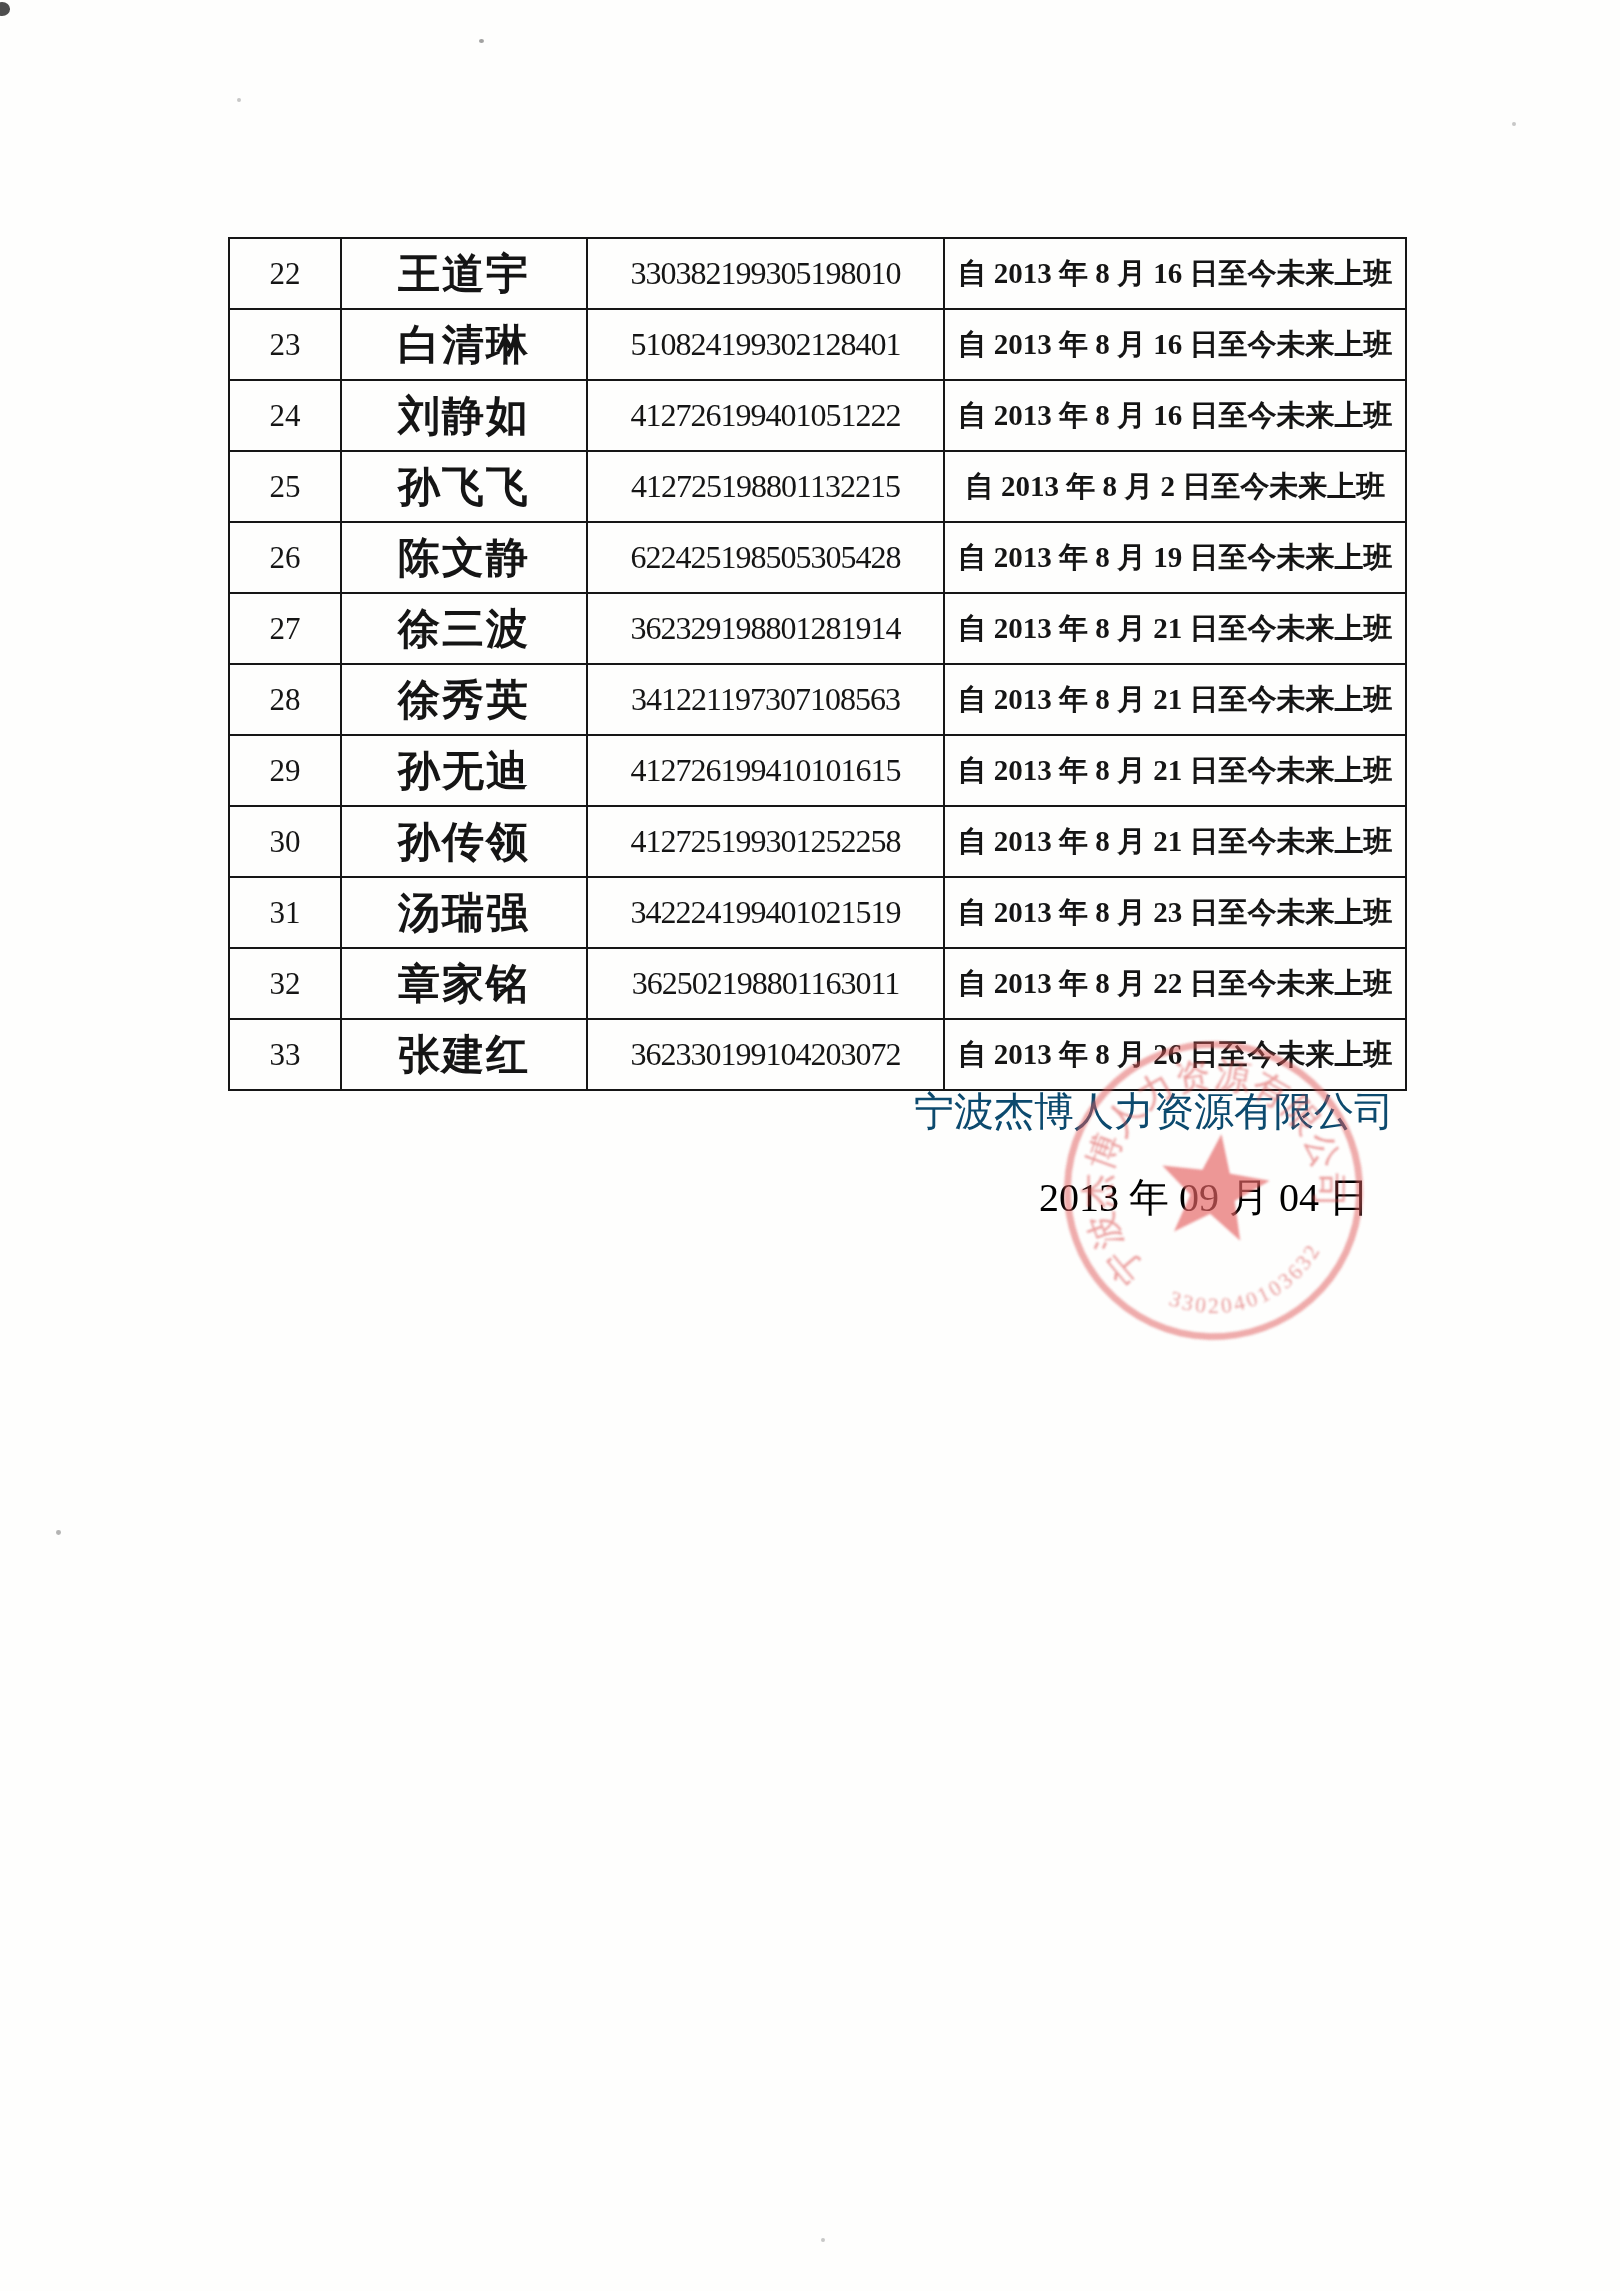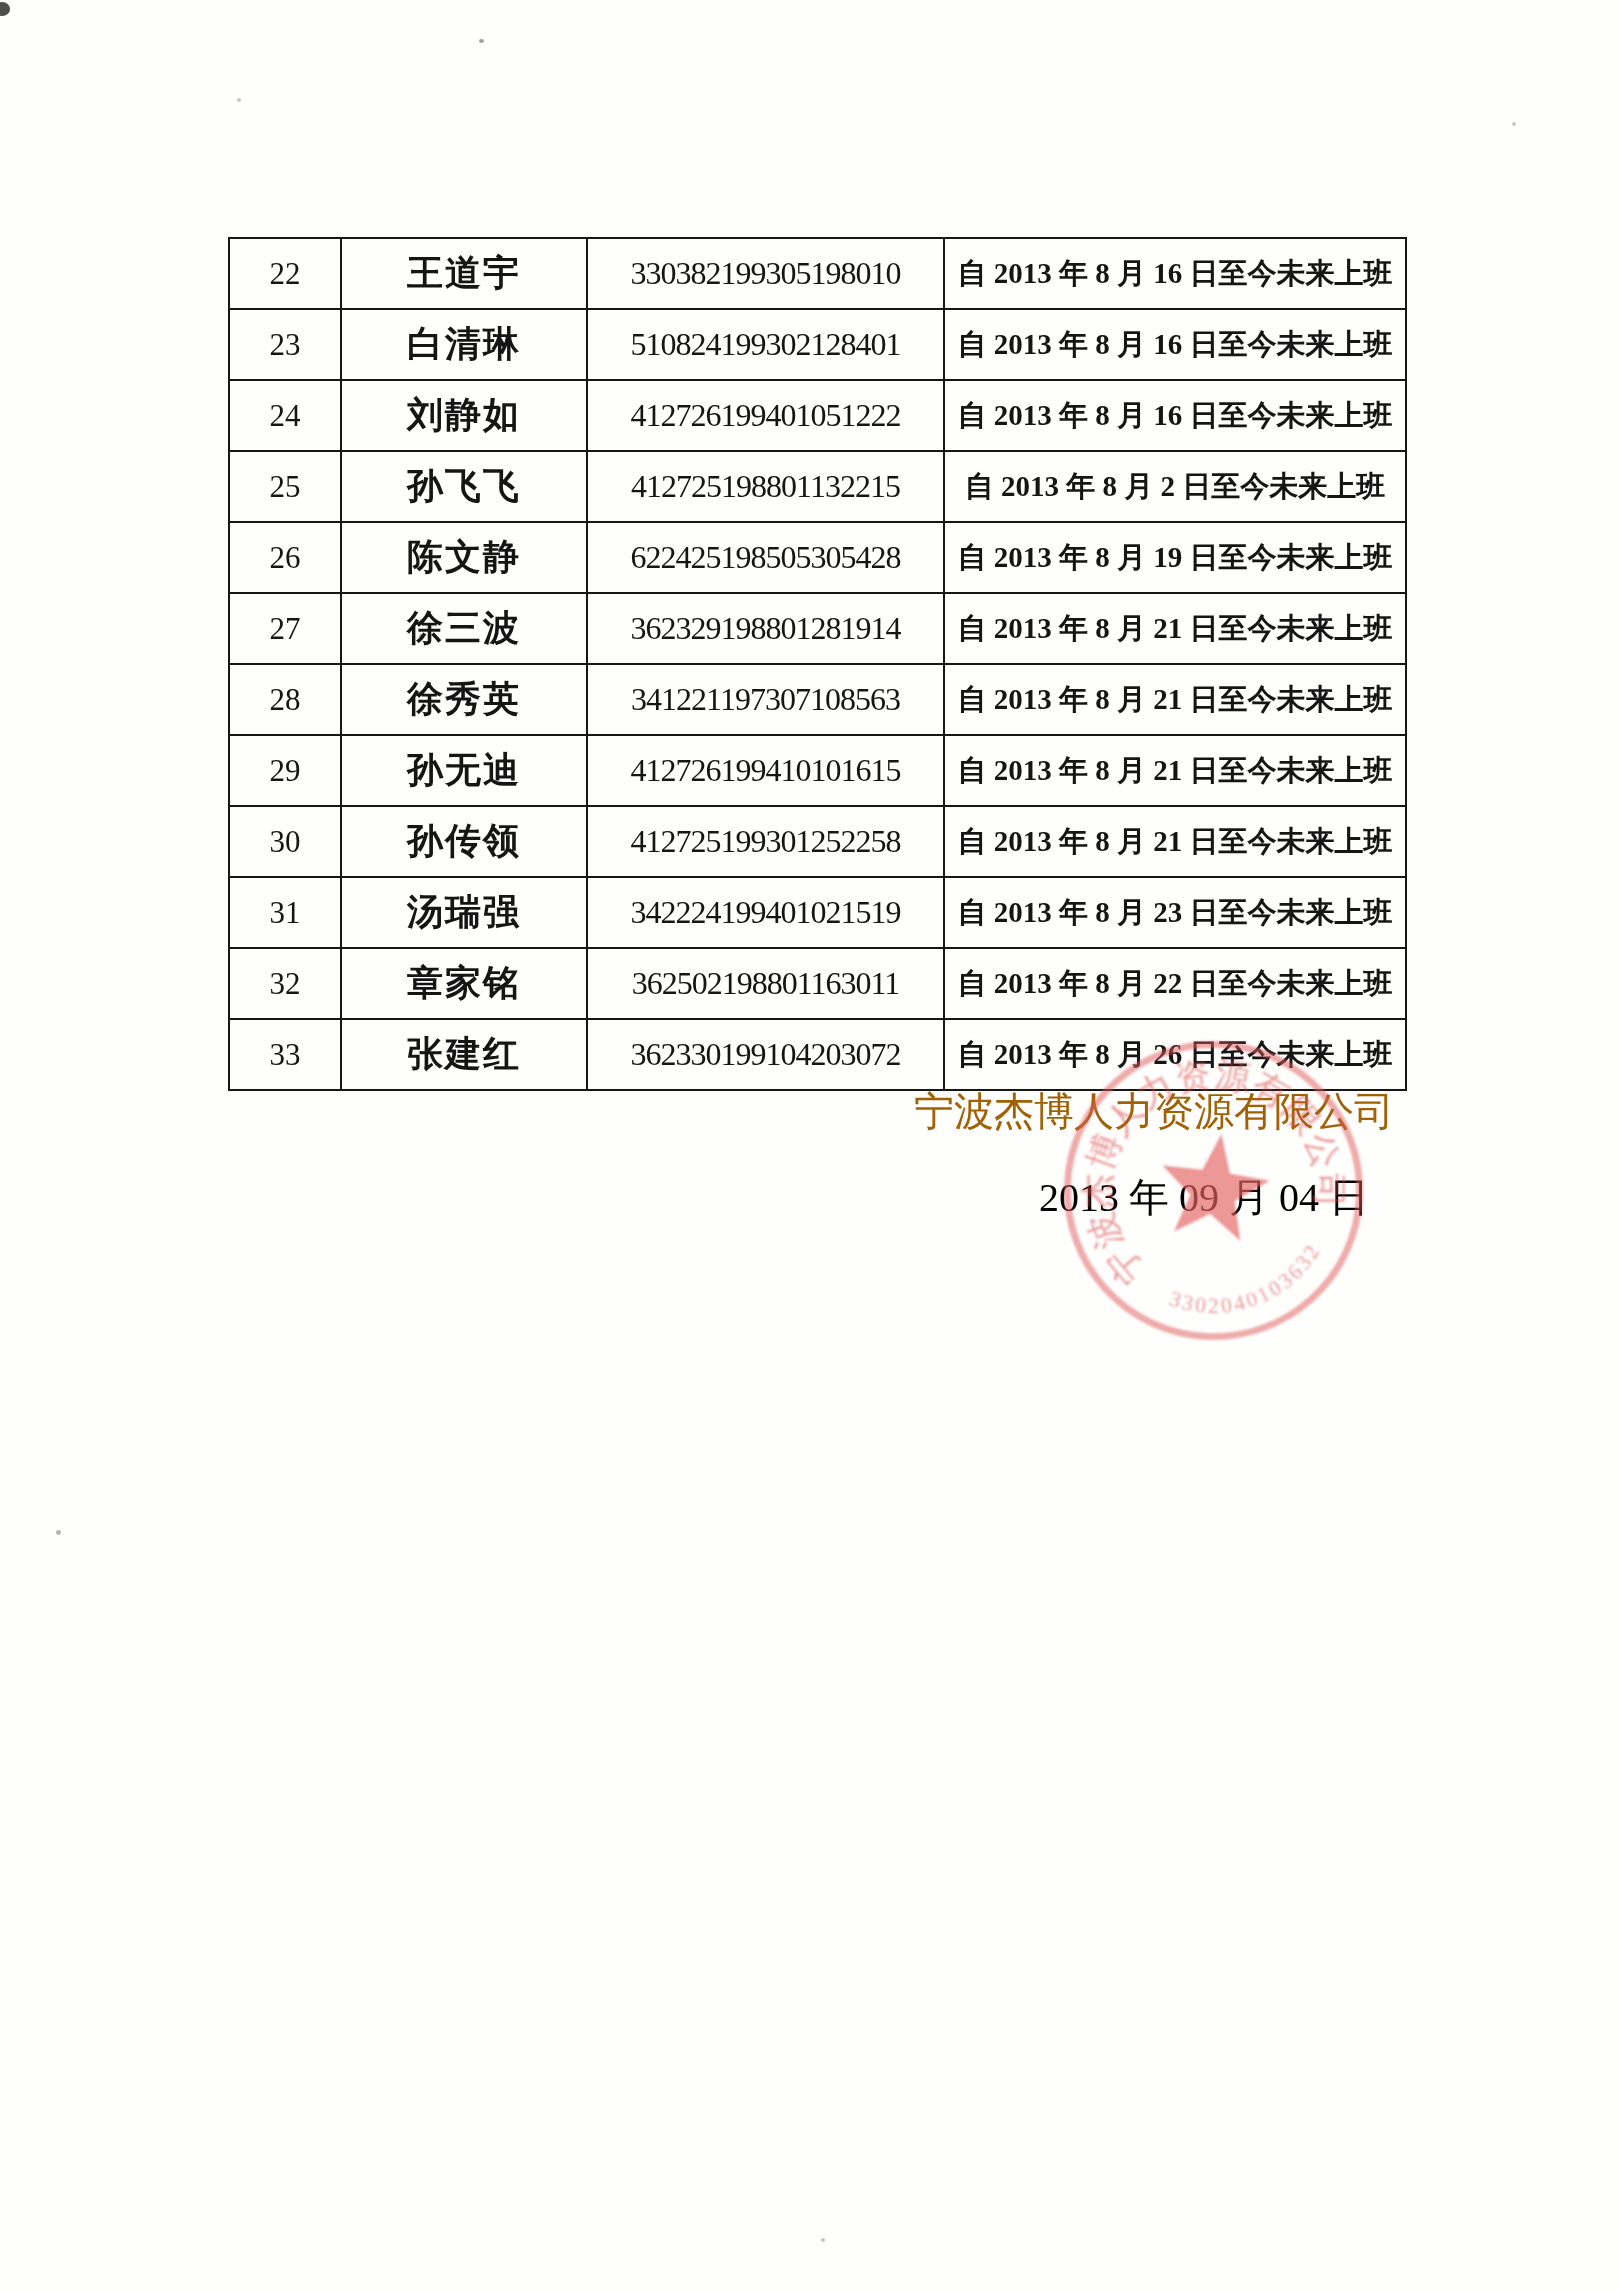--- a/index.html
+++ b/index.html
@@ -18,28 +18,28 @@
     border-collapse:collapse;
     border:2.9px solid #111;
   }
   table.roster td{
     border:2px solid #161616;
     height:69px;
     text-align:center;vertical-align:middle;
     padding:0;overflow:hidden;white-space:nowrap;
   }
   td.c-no{font-size:31px;font-weight:400;}
-  td.c-name{font-size:36px;font-weight:700;letter-spacing:2px;}
+  td.c-name{font-size:42px;font-weight:700;letter-spacing:2px;}
   td.c-id{font-size:32px;font-weight:400;letter-spacing:-1px;}
   td.c-status{font-size:29px;font-weight:700;letter-spacing:0;border-radius:18px;}
   
   .company-line{
     position:absolute;left:914px;top:1090px;
     font-size:40px;line-height:1.1;letter-spacing:0;
-    color:#a16207;white-space:nowrap;
+    color:#0c4a6e;white-space:nowrap;
   }
   .date-line{
     position:absolute;left:1039px;top:1176px;
     font-size:40px;line-height:1.1;
     color:#000000;white-space:nowrap;
   }
   
   .stamp{
     position:absolute;left:1037px;top:1014px;
     width:353px;height:353px;

